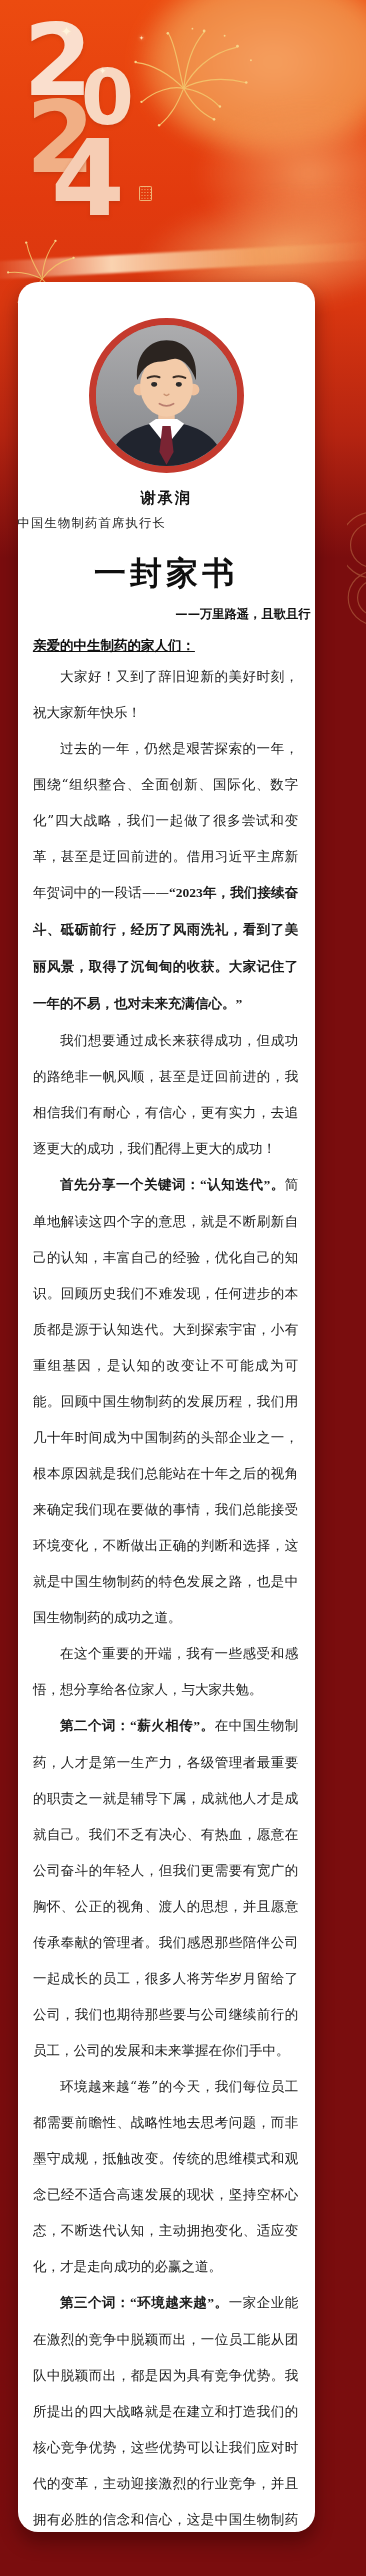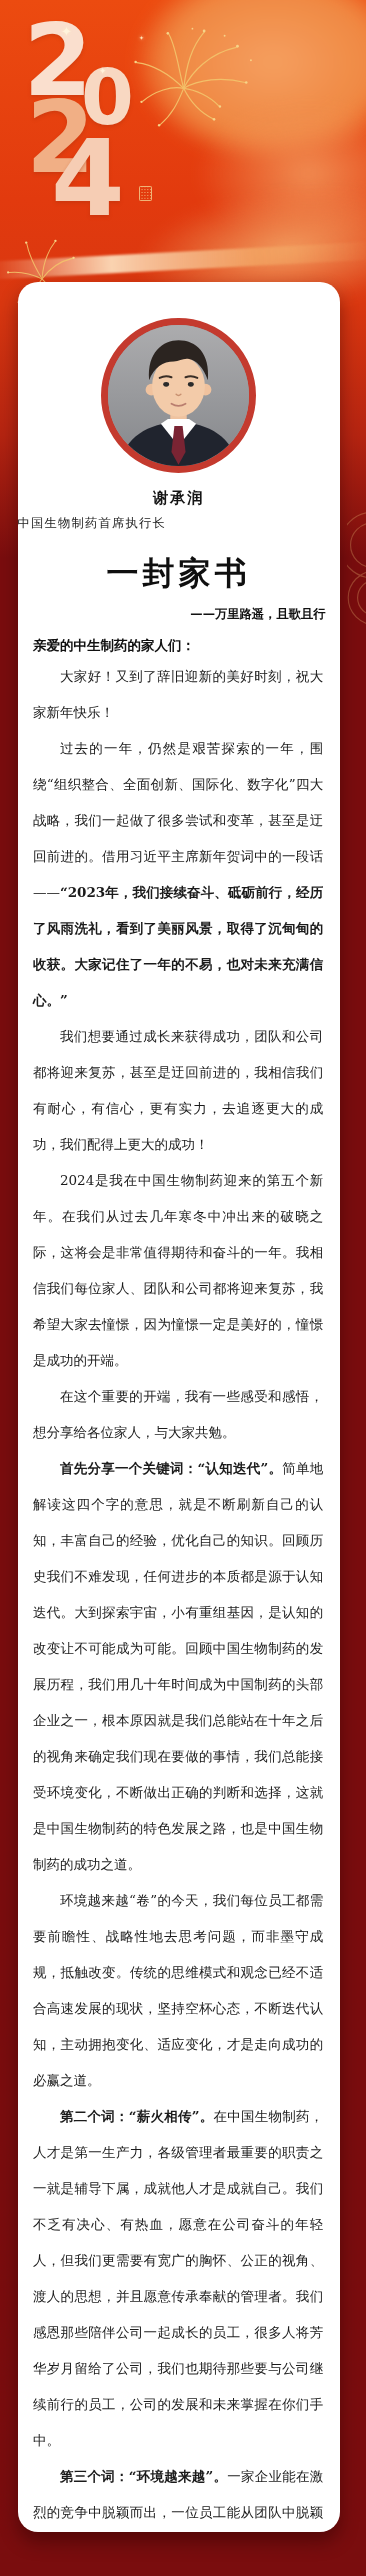--- a/index.html
+++ b/index.html
@@ -31,33 +31,33 @@
   .sp3{left:139px;top:35px;font-size:5.9px;color:#FFE6B8;}
   .firework{position:absolute;}
   .fw-main{left:122px;top:23.5px;}
   .fw-small{left:1.2px;top:235px;}
   .seal{position:absolute;left:139px;top:186px;width:10.6px;height:13px;border:0.6px solid #F2C183;border-radius:1.2px;
     background-image:radial-gradient(circle,#F6CE8C 0.6px,rgba(0,0,0,0) 0.8px);background-size:2.9px 2.9px;background-position:0.6px 1.2px;opacity:.9;}
   
   .cloud-right{position:absolute;right:0;top:504px;}
   
   .card{
-    position:absolute;left:17.6px;top:282px;width:322px;height:2250px;
+    position:absolute;left:17.6px;top:282px;width:297px;height:2250px;
     background:#FFFFFF;border-radius:20px;overflow:hidden;
     box-shadow:0 9.4px 17.6px rgba(40,0,0,.45);
   }
   .avatar-ring{width:141px;height:141px;border:7.6px solid #C43A2E;border-radius:50%;margin:36px auto 0;overflow:hidden;background:#9B9B9D;}
   .name{margin-top:15.3px;text-align:center;font-size:15.3px;font-weight:700;letter-spacing:1.8px;color:#141414;}
   .role{margin-top:5.9px;text-align:left;font-size:12.3px;letter-spacing:1.2px;color:#1D1D1D;}
   .title{margin:20px 0 0;text-align:center;font-size:32px;font-weight:700;letter-spacing:4.1px;color:#0F0F0F;}
-  .subtitle{margin-top:9.4px;text-align:right;padding-right:14px;font-size:12.3px;font-weight:700;color:#111;}
-  .salutation{margin-top:14px;padding:0 15.3px;font-size:13.5px;font-weight:700;color:#111;}
+  .subtitle{margin-top:9.4px;text-align:right;padding-right:4px;font-size:12.3px;font-weight:700;color:#111;}
+  .salutation{margin-top:14px;padding:0 15.3px;font-size:13.5px;font-weight:700;color:#111;text-decoration:underline;}
   .letter-body{margin-top:3.5px;}
   .letter-body p{margin:0;padding:0 16.4px 0 15.3px;font-size:13.5px;line-height:36px;text-align:justify;text-indent:2em;color:#1B1B1B;}
-  .letter-body .b{font-weight:700;}
+  .letter-body .b{font-weight:700;font-family:Liberation Serif, serif;}
 </style>
 </head>
 <body>
 
 <div class="page">
 
   <div class="header">
     <div class="blob blob-tr"></div>
     <div class="blob blob-mr"></div>
     <div class="blob blob-bot"></div>
@@ -165,24 +165,23 @@
     <div class="role">中国生物制药首席执行长</div>
 
     <h1 class="title">一封家书</h1>
     <div class="subtitle">——万里路遥，且歌且行</div>
 
     <div class="salutation">亲爱的中生制药的家人们：</div>
 
     <div class="letter-body">
         <p><span>大家好！又到了辞旧迎新的美好时刻，祝大家新年快乐！</span></p>
         <p><span>过去的一年，仍然是艰苦探索的一年，围绕“组织整合、全面创新、国际化、数字化”四大战略，我们一起做了很多尝试和变革，甚至是迂回前进的。借用习近平主席新年贺词中的一段话——</span><span class="b">“2023年，我们接续奋斗、砥砺前行，经历了风雨洗礼，看到了美丽风景，取得了沉甸甸的收获。大家记住了一年的不易，也对未来充满信心。”</span></p>
-        <p><span>我们想要通过成长来获得成功，团队和公司都将迎来复苏，甚至是迂回前进的，我相信我们有耐心，有信心，更有实力，去追逐更大的成功，我们配得上更大的成功！</span></p>
-        <p><span>2024是我在中国生物制药迎来的第五个新年。在我们从过去几年寒冬中冲出来的破晓之际，这将会是非常值得期待和奋斗的一年。我相信我们每位家人、团队和公司都将迎来复苏，我希望大家去憧憬，因为憧憬一定是美好的，憧憬是成功的开端。</span></p>
+        <p><span>我们想要通过成长来获得成功，但成功的路绝非一帆风顺，甚至是迂回前进的，我相信我们有耐心，有信心，更有实力，去追逐更大的成功，我们配得上更大的成功！</span></p>
+        <p><span class="b">首先分享一个关键词：“认知迭代”。</span><span>简单地解读这四个字的意思，就是不断刷新自己的认知，丰富自己的经验，优化自己的知识。回顾历史我们不难发现，任何进步的本质都是源于认知迭代。大到探索宇宙，小有重组基因，是认知的改变让不可能成为可能。回顾中国生物制药的发展历程，我们用几十年时间成为中国制药的头部企业之一，根本原因就是我们总能站在十年之后的视角来确定我们现在要做的事情，我们总能接受环境变化，不断做出正确的判断和选择，这就是中国生物制药的特色发展之路，也是中国生物制药的成功之道。</span></p>
         <p><span>在这个重要的开端，我有一些感受和感悟，想分享给各位家人，与大家共勉。</span></p>
-        <p><span class="b">首先分享一个关键词：“认知迭代”。</span><span>简单地解读这四个字的意思，就是不断刷新自己的认知，丰富自己的经验，优化自己的知识。回顾历史我们不难发现，任何进步的本质都是源于认知迭代。大到探索宇宙，小有重组基因，是认知的改变让不可能成为可能。回顾中国生物制药的发展历程，我们用几十年时间成为中国制药的头部企业之一，根本原因就是我们总能站在十年之后的视角来确定我们现在要做的事情，我们总能接受环境变化，不断做出正确的判断和选择，这就是中国生物制药的特色发展之路，也是中国生物制药的成功之道。</span></p>
+        <p><span class="b">第二个词：“薪火相传”。</span><span>在中国生物制药，人才是第一生产力，各级管理者最重要的职责之一就是辅导下属，成就他人才是成就自己。我们不乏有决心、有热血，愿意在公司奋斗的年轻人，但我们更需要有宽广的胸怀、公正的视角、渡人的思想，并且愿意传承奉献的管理者。我们感恩那些陪伴公司一起成长的员工，很多人将芳华岁月留给了公司，我们也期待那些要与公司继续前行的员工，公司的发展和未来掌握在你们手中。</span></p>
         <p><span>环境越来越“卷”的今天，我们每位员工都需要前瞻性、战略性地去思考问题，而非墨守成规，抵触改变。传统的思维模式和观念已经不适合高速发展的现状，坚持空杯心态，不断迭代认知，主动拥抱变化、适应变化，才是走向成功的必赢之道。</span></p>
-        <p><span class="b">第二个词：“薪火相传”。</span><span>在中国生物制药，人才是第一生产力，各级管理者最重要的职责之一就是辅导下属，成就他人才是成就自己。我们不乏有决心、有热血，愿意在公司奋斗的年轻人，但我们更需要有宽广的胸怀、公正的视角、渡人的思想，并且愿意传承奉献的管理者。我们感恩那些陪伴公司一起成长的员工，很多人将芳华岁月留给了公司，我们也期待那些要与公司继续前行的员工，公司的发展和未来掌握在你们手中。</span></p>
         <p><span class="b">第三个词：“环境越来越”。</span><span>一家企业能在激烈的竞争中脱颖而出，一位员工能从团队中脱颖而出，都是因为具有竞争优势。我所提出的四大战略就是在建立和打造我们的核心竞争优势，这些优势可以让我们应对时代的变革，主动迎接激烈的行业竞争，并且拥有必胜的信念和信心，这是中国生物制药的取胜之道。</span></p>
       </div>
 
   </div>
 </div>
 
 
 </body></html>

